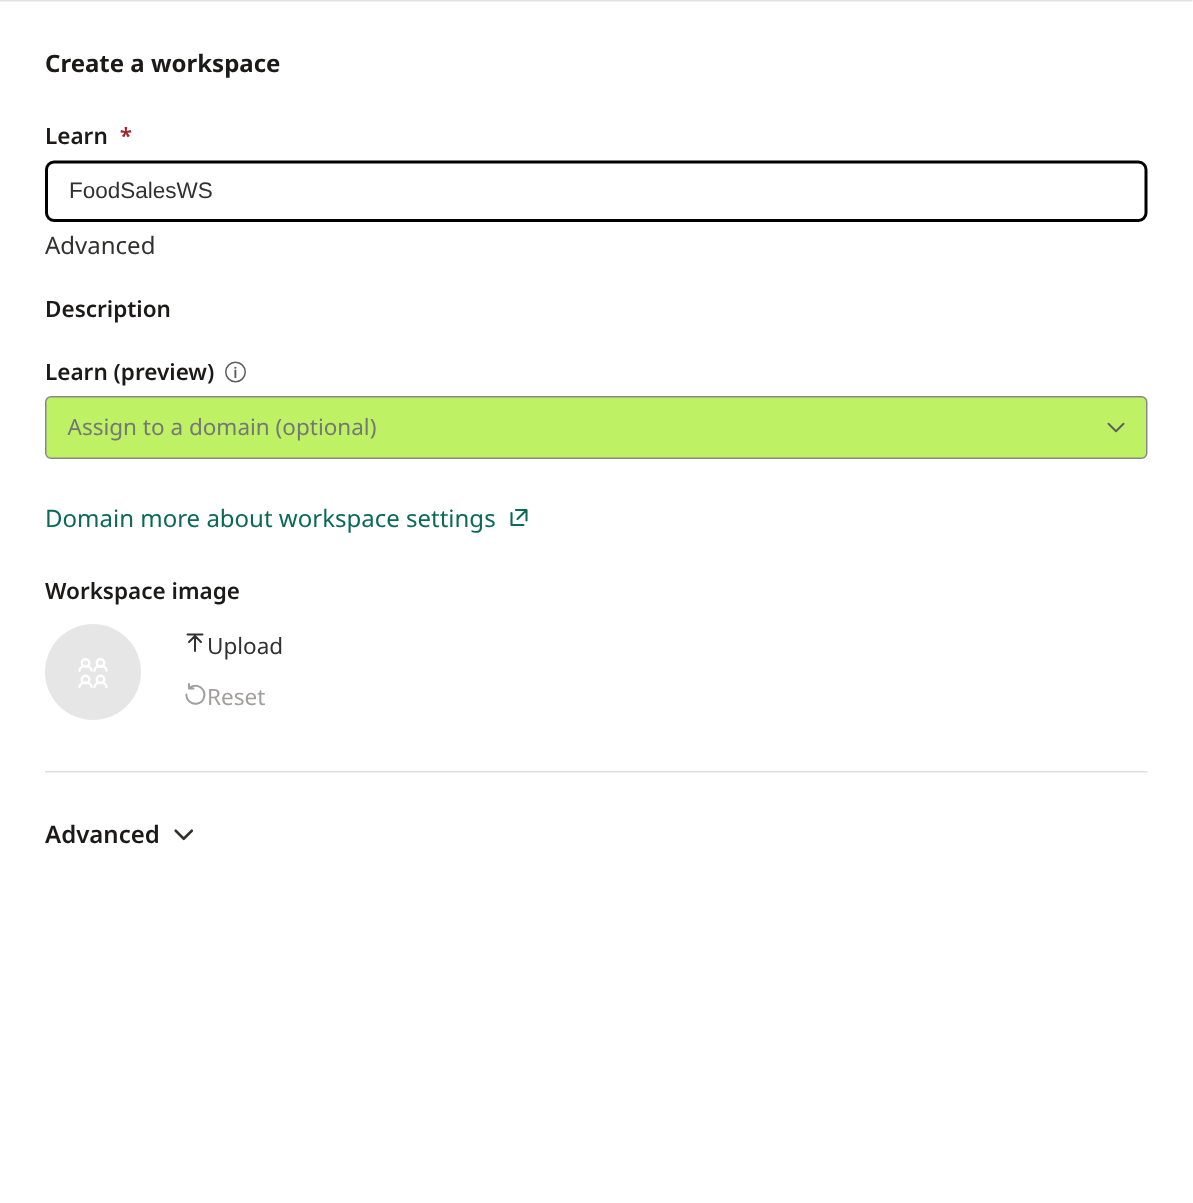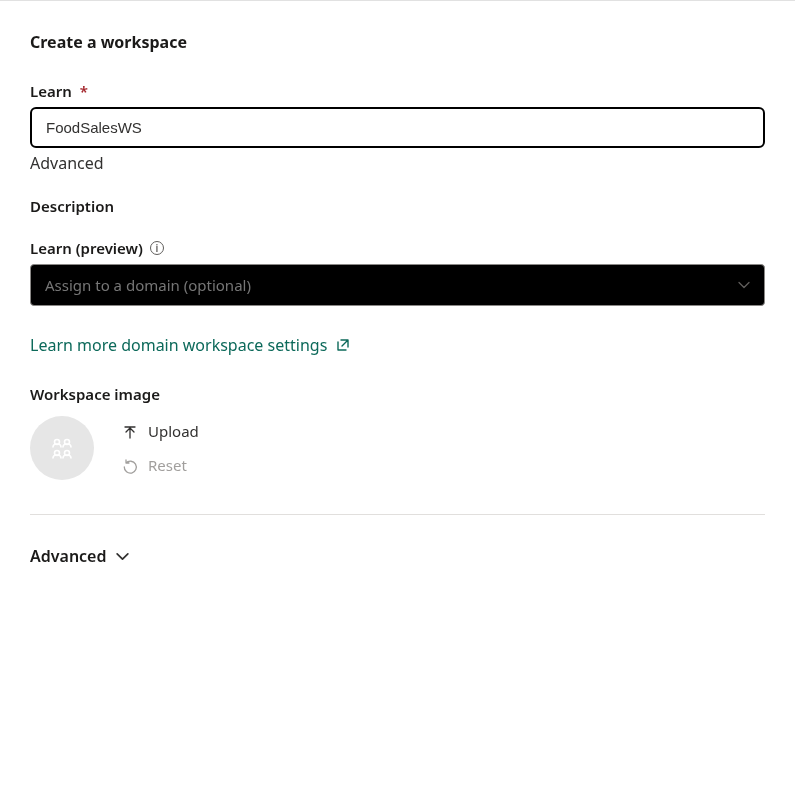--- a/index.html
+++ b/index.html
@@ -74,21 +74,21 @@
       position: relative;
       margin-top: 2px;
     }
     .select-input {
       width: 100%;
       border: 1px solid #8a8886;
       border-radius: 4px;
       padding: 10px 40px 10px 14px;
       font-size: 15px;
       color: #767676;
-      background: #000000;
+      background: #bef264;
       cursor: pointer;
     }
     .chevron-down {
       position: absolute;
       right: 14px;
       top: 50%;
       transform: translateY(-50%);
       pointer-events: none;
     }
     .link-row {
@@ -121,22 +121,21 @@
       align-items: center;
       justify-content: center;
     }
     .img-actions {
       display: flex;
       flex-direction: column;
       gap: 14px;
     }
     .img-action {
       display: flex;
-      align-items: flex-end;
-      gap: 10px;
+      align-items: flex-start;
       font-size: 15px;
       cursor: pointer;
     }
     .upload-action { color: #323130; }
     .reset-action { color: #a19f9d; cursor: default; }
     .divider {
       border: none;
       border-top: 1px solid #e1dfdd;
       margin-top: 34px;
       margin-bottom: 30px;
@@ -177,21 +176,21 @@
   </div>
   <div class="select-wrap">
     <div class="select-input">Assign to a domain (optional)</div>
     <svg class="chevron-down" width="14" height="14" viewBox="0 0 14 14">
         <path d="M2 4.5 L7 9.5 L12 4.5" stroke="#605e5c" stroke-width="1.3" fill="none" stroke-linecap="round" stroke-linejoin="round"></path>
       </svg>
   </div>
 </div>
 
 <div class="link-row">
-  <span class="link-text">Learn more domain workspace settings</span>
+  <span class="link-text">Domain more about workspace settings</span>
   <svg class="ext-icon" width="16" height="16" viewBox="0 0 16 16">
       <path d="M6 3h7v7M13 3L7 9M11 13H3V5" stroke="#0c695a" stroke-width="1.4" fill="none" stroke-linecap="round" stroke-linejoin="round"></path>
     </svg>
 </div>
 
 <div class="ws-image-section">
   <div class="field-label">Workspace image</div>
   <div class="ws-image-row">
     <div class="avatar">
       <svg width="32" height="32" viewBox="0 0 32 32">

